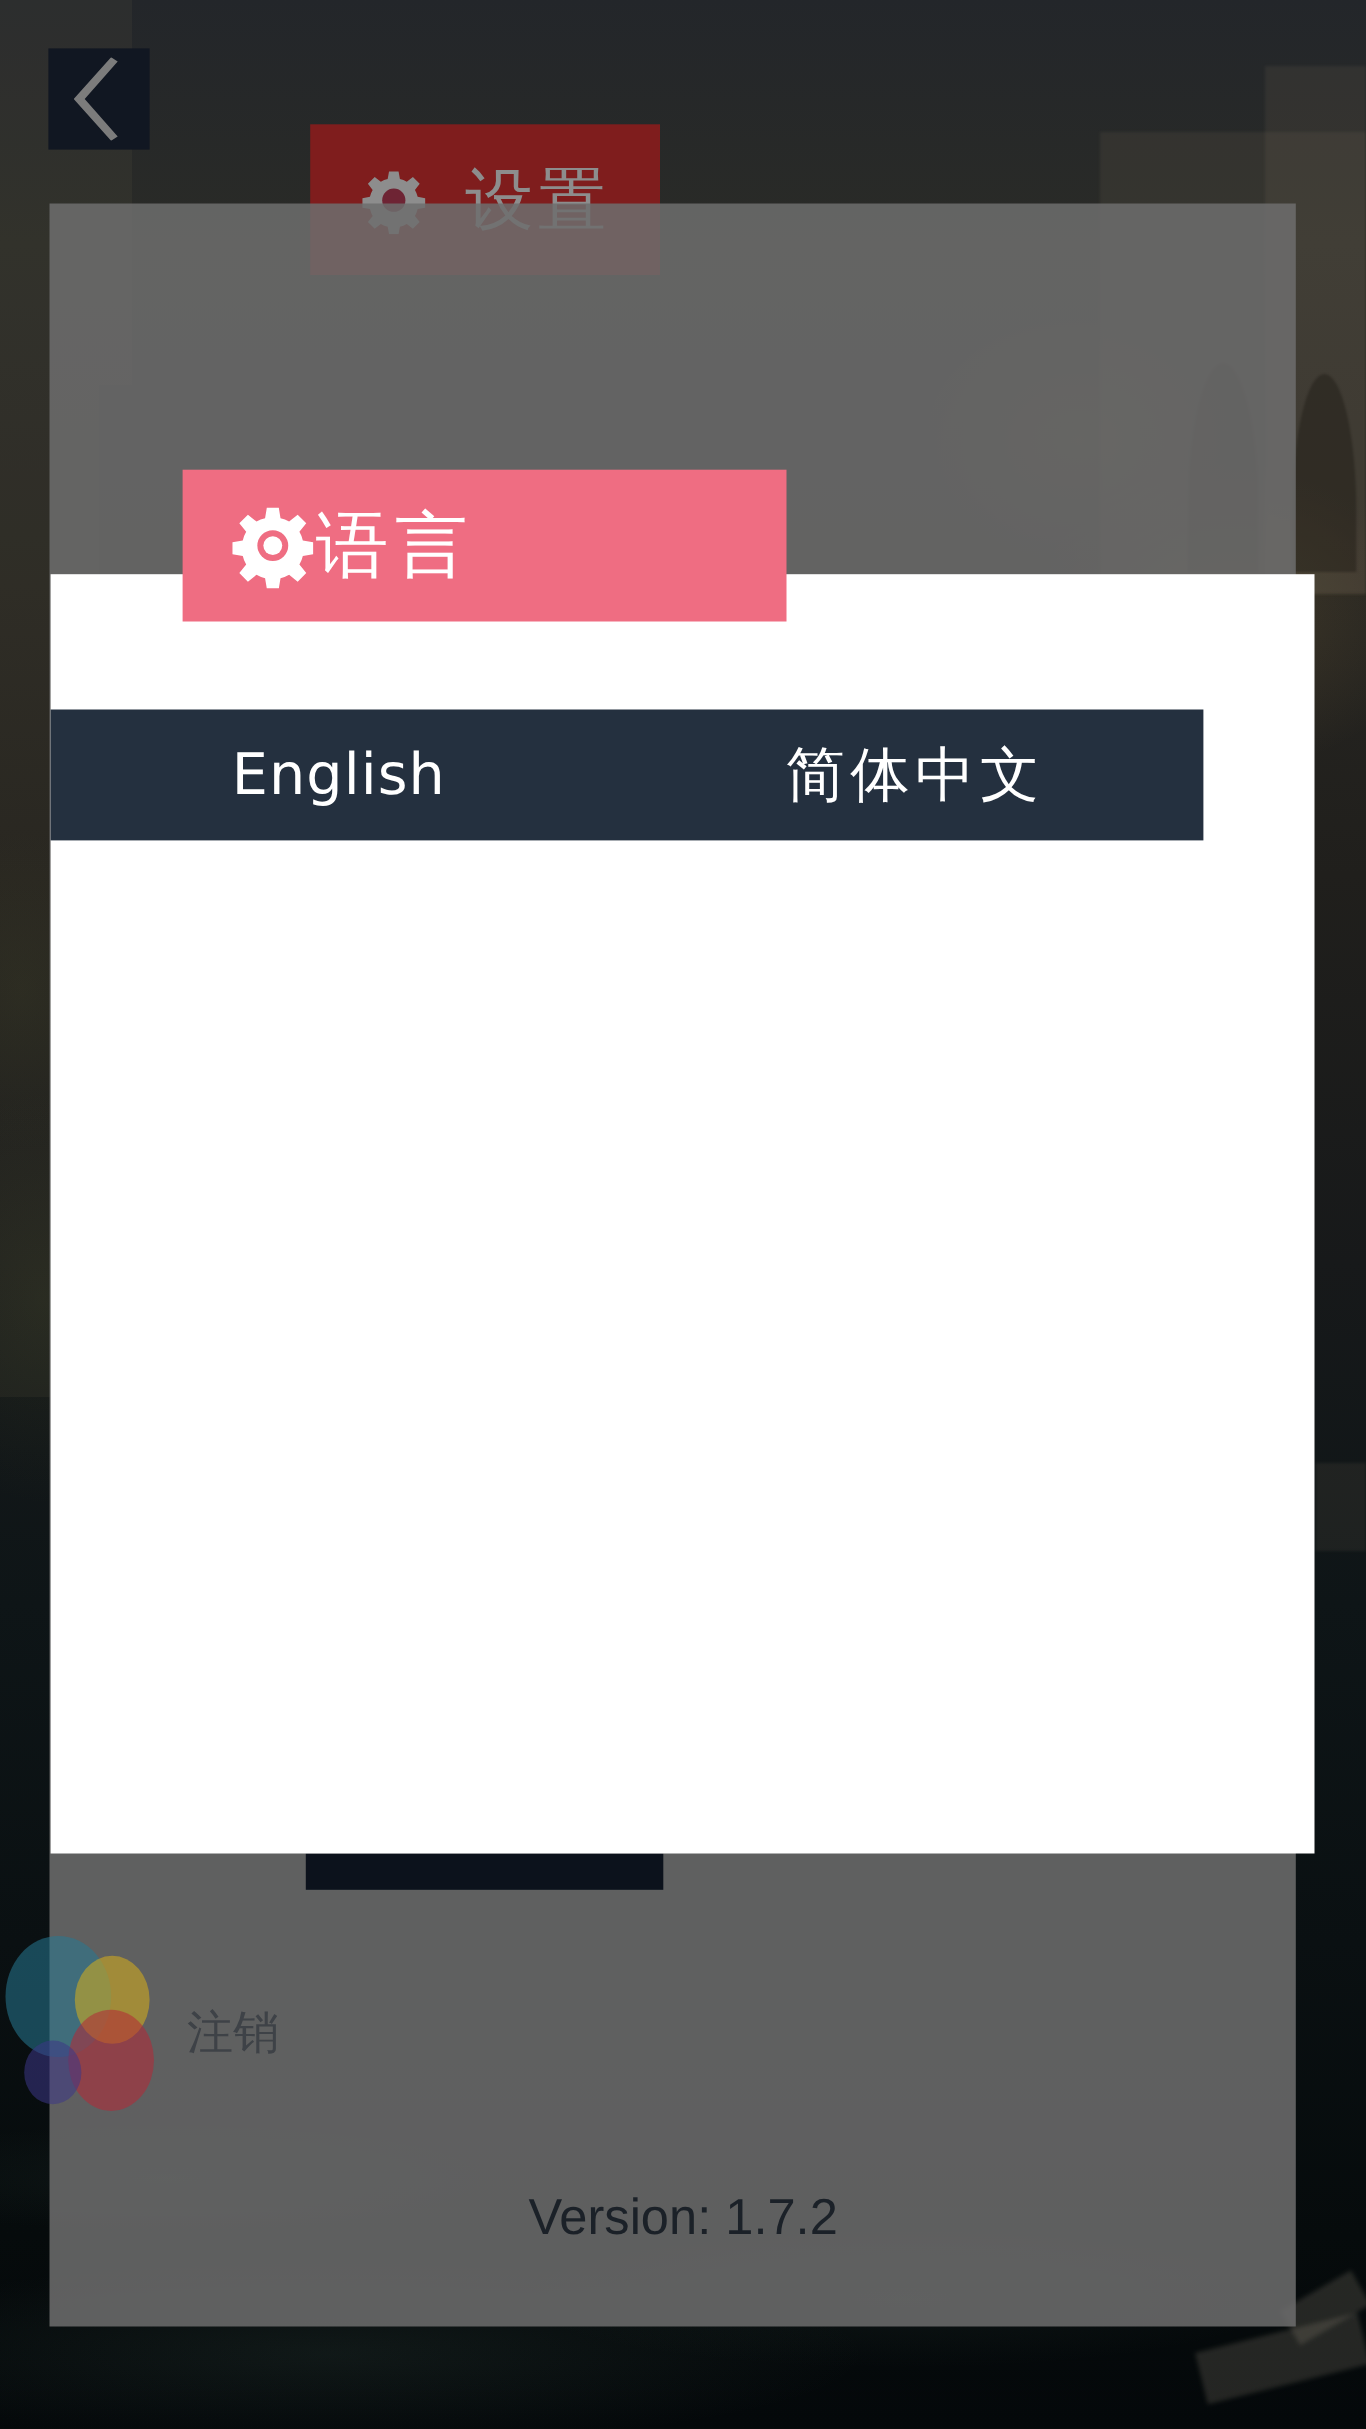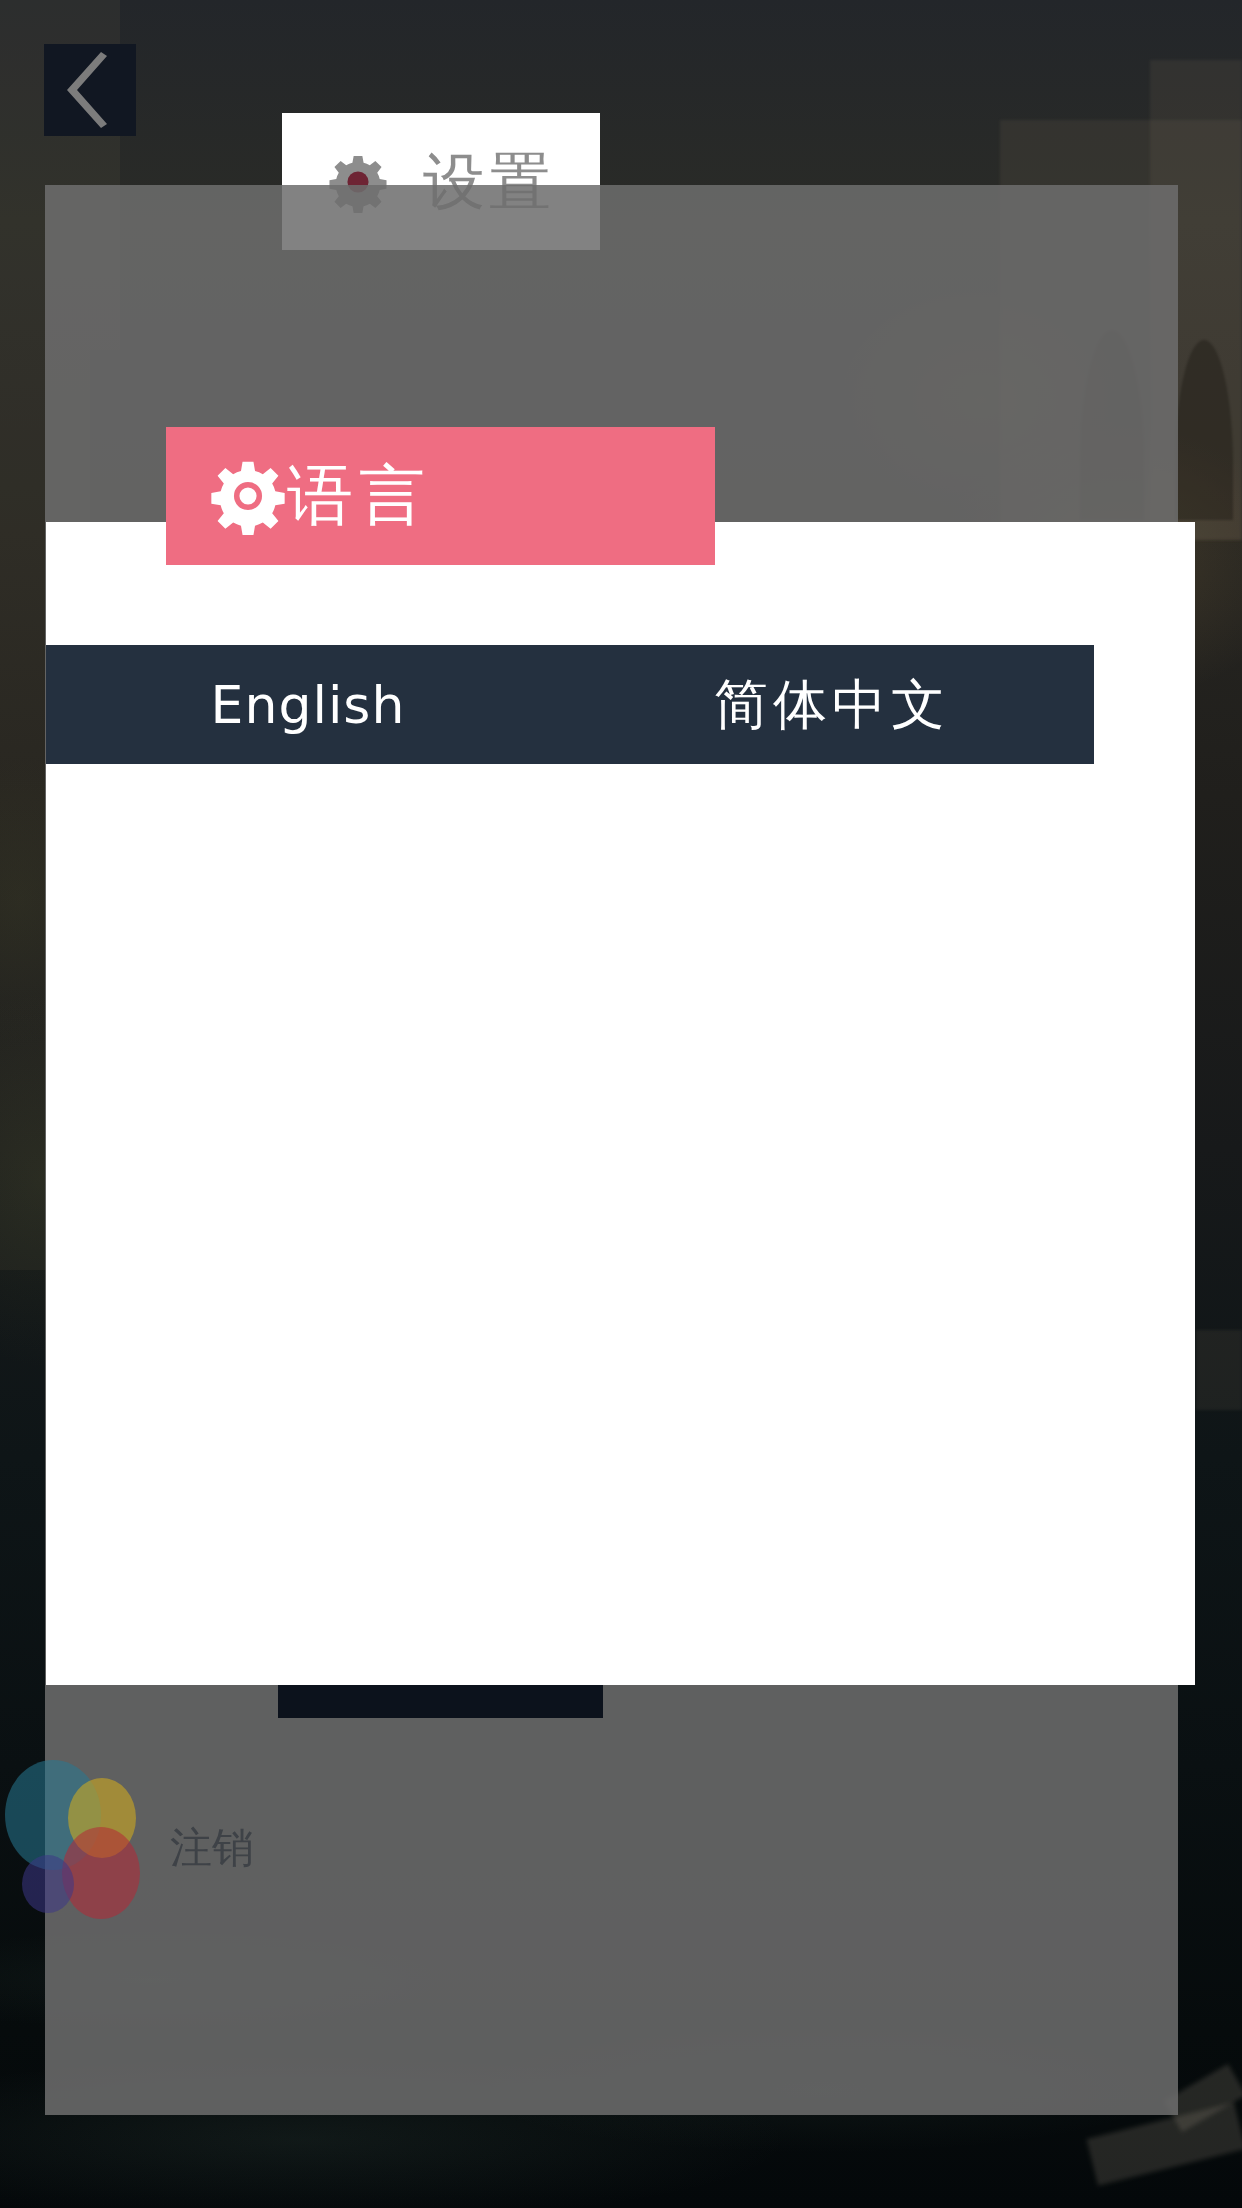--- a/index.html
+++ b/index.html
@@ -69,21 +69,21 @@
     display: flex; align-items: center; justify-content: center;
     z-index: 30;
   }
   .back-btn svg { display: block; }
 
   
   .settings-title {
     position: absolute;
     left: 282px; top: 113px;
     width: 318px; height: 137px;
-    background: #ffffff;
+    background: #7f1d1d;
     display: flex; align-items: center; justify-content: center;
     gap: 34px;
     z-index: 12;
   }
   .settings-title .gear-ico { width: 62px; height: 62px; display:block; }
   .settings-title .label {
     color: #8d8d8d;
     font-size: 62px;
     line-height: 1;
     letter-spacing: 4px;
@@ -233,20 +233,21 @@
 
   <div class="logo-wrap">
     <div class="logo">
       <div class="c c-teal"></div>
       <div class="c c-yellow"></div>
       <div class="c c-red"></div>
       <div class="c c-purple"></div>
     </div>
     <div class="logout-label">注销</div>
   </div>
+  <div class="version-label">Version: 1.7.2</div>
 
   <div class="modal">
     <div class="modal-body">
       <button class="lang-btn">English</button>
       <button class="lang-btn cjk">简体中文</button>
     </div>
   </div>
 
   <div class="lang-header">
     <span class="gear-ico">

